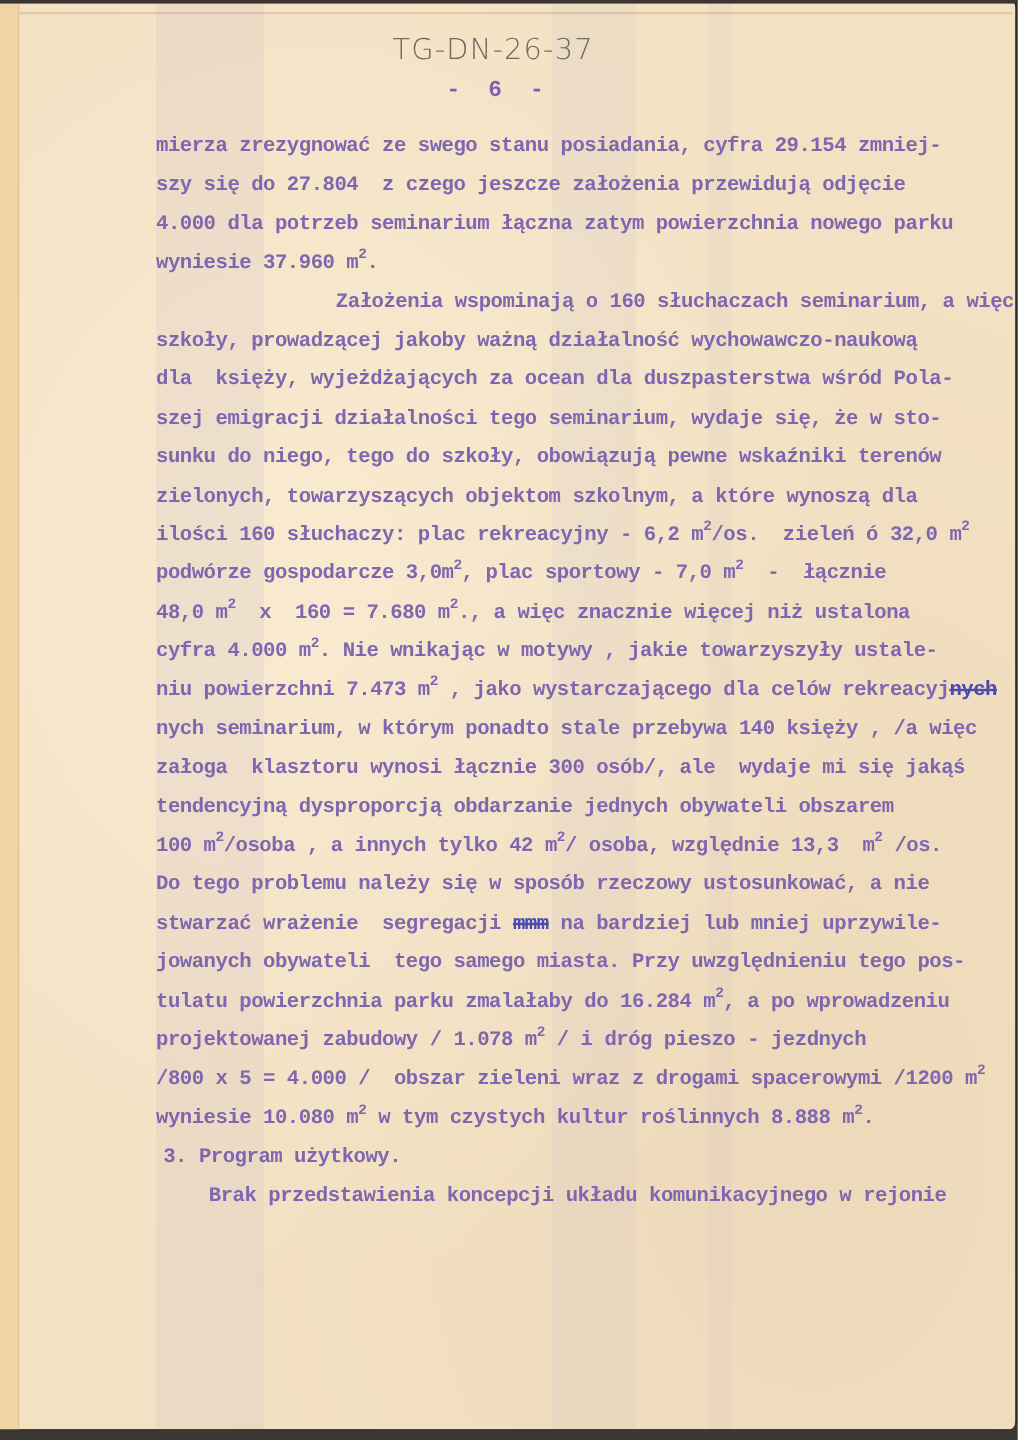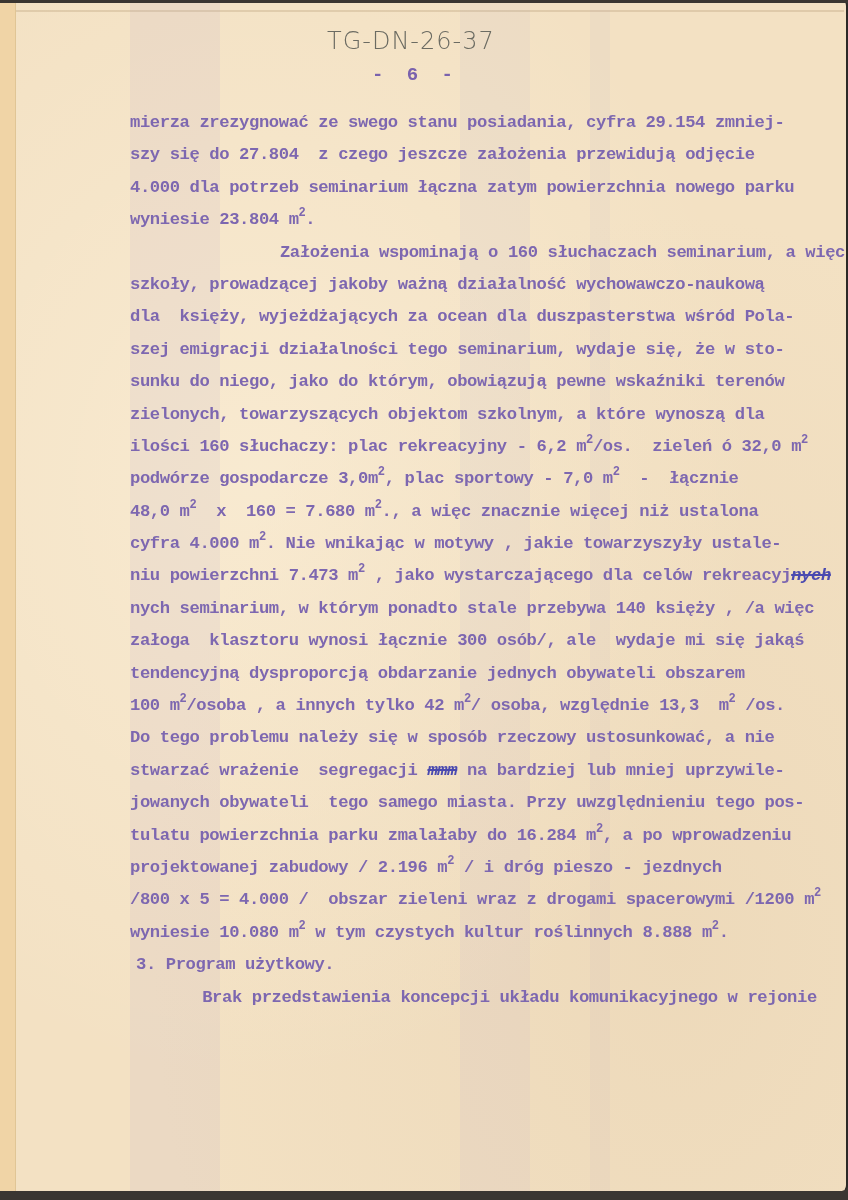--- a/index.html
+++ b/index.html
@@ -89,29 +89,28 @@
       line-height: 32.4px;
       font-weight: bold;
       letter-spacing: -0.4px;
     }
     .line {
       white-space: pre;
       height: 32.4px;
     }
     .indent { padding-left: 72px; text-align: right; }
     .heading { padding-left: 6px; }
-    .indent2 { padding-left: 44px; text-align: center; }
+    .indent2 { padding-left: 44px; }
     sup {
       font-size: 12px;
       line-height: 0;
       vertical-align: 8px;
     }
     .strike {
       color: #4a4ab0;
-      font-style: italic;
       text-decoration: line-through;
       text-decoration-thickness: 2px;
     }
   </style>
 </head>
 <body>
 
 <div class="page">
   <div class="binding"></div>
   <div class="inner-frame"></div>
@@ -119,40 +118,40 @@
   <div class="bleed b2"></div>
   <div class="bleed b3"></div>
 
   <div class="archive-ref">TG-DN-26-37</div>
   <div class="page-number">- 6 -</div>
 
   <div class="text" id="body-text">
       <div class="line"><span>mierza zrezygnować ze swego stanu posiadania, cyfra 29.154 zmniej-</span></div>
       <div class="line"><span>szy się do 27.804  z czego jeszcze założenia przewidują odjęcie</span></div>
       <div class="line"><span>4.000 dla potrzeb seminarium łączna zatym powierzchnia nowego parku</span></div>
-      <div class="line"><span>wyniesie 23.804 m</span><sup>2</sup><span>.</span></div>
+      <div class="line"><span>wyniesie 37.960 m</span><sup>2</sup><span>.</span></div>
       <div class="line indent"><span>Założenia wspominają o 160 słuchaczach seminarium, a więc</span></div>
       <div class="line"><span>szkoły, prowadzącej jakoby ważną działalność wychowawczo-naukową</span></div>
       <div class="line"><span>dla  księży, wyjeżdżających za ocean dla duszpasterstwa wśród Pola-</span></div>
       <div class="line"><span>szej emigracji działalności tego seminarium, wydaje się, że w sto-</span></div>
-      <div class="line"><span>sunku do niego, jako do którym, obowiązują pewne wskaźniki terenów</span></div>
+      <div class="line"><span>sunku do niego, tego do szkoły, obowiązują pewne wskaźniki terenów</span></div>
       <div class="line"><span>zielonych, towarzyszących objektom szkolnym, a które wynoszą dla</span></div>
       <div class="line"><span>ilości 160 słuchaczy: plac rekreacyjny - 6,2 m</span><sup>2</sup><span>/os.  zieleń ó 32,0 m</span><sup>2</sup></div>
       <div class="line"><span>podwórze gospodarcze 3,0m</span><sup>2</sup><span>, plac sportowy - 7,0 m</span><sup>2</sup><span>  -  łącznie</span></div>
       <div class="line"><span>48,0 m</span><sup>2</sup><span>  x  160 = 7.680 m</span><sup>2</sup><span>., a więc znacznie więcej niż ustalona</span></div>
       <div class="line"><span>cyfra 4.000 m</span><sup>2</sup><span>. Nie wnikając w motywy , jakie towarzyszyły ustale-</span></div>
       <div class="line"><span>niu powierzchni 7.473 m</span><sup>2</sup><span> , jako wystarczającego dla celów rekreacyj</span><span class="strike">nych</span></div>
       <div class="line"><span>nych seminarium, w którym ponadto stale przebywa 140 księży , /a więc</span></div>
       <div class="line"><span>załoga  klasztoru wynosi łącznie 300 osób/, ale  wydaje mi się jakąś</span></div>
       <div class="line"><span>tendencyjną dysproporcją obdarzanie jednych obywateli obszarem</span></div>
       <div class="line"><span>100 m</span><sup>2</sup><span>/osoba , a innych tylko 42 m</span><sup>2</sup><span>/ osoba, względnie 13,3  m</span><sup>2</sup><span> /os.</span></div>
       <div class="line"><span>Do tego problemu należy się w sposób rzeczowy ustosunkować, a nie</span></div>
       <div class="line"><span>stwarzać wrażenie  segregacji </span><span class="strike">mmm</span><span> na bardziej lub mniej uprzywile-</span></div>
       <div class="line"><span>jowanych obywateli  tego samego miasta. Przy uwzględnieniu tego pos-</span></div>
       <div class="line"><span>tulatu powierzchnia parku zmalałaby do 16.284 m</span><sup>2</sup><span>, a po wprowadzeniu</span></div>
-      <div class="line"><span>projektowanej zabudowy / 2.196 m</span><sup>2</sup><span> / i dróg pieszo - jezdnych</span></div>
+      <div class="line"><span>projektowanej zabudowy / 1.078 m</span><sup>2</sup><span> / i dróg pieszo - jezdnych</span></div>
       <div class="line"><span>/800 x 5 = 4.000 /  obszar zieleni wraz z drogami spacerowymi /1200 m</span><sup>2</sup></div>
       <div class="line"><span>wyniesie 10.080 m</span><sup>2</sup><span> w tym czystych kultur roślinnych 8.888 m</span><sup>2</sup><span>.</span></div>
       <div class="line heading"><span>3. Program użytkowy.</span></div>
       <div class="line indent2"><span>Brak przedstawienia koncepcji układu komunikacyjnego w rejonie</span></div>
     </div>
 </div>
 <div class="top-edge"></div>
 
 </body></html>

